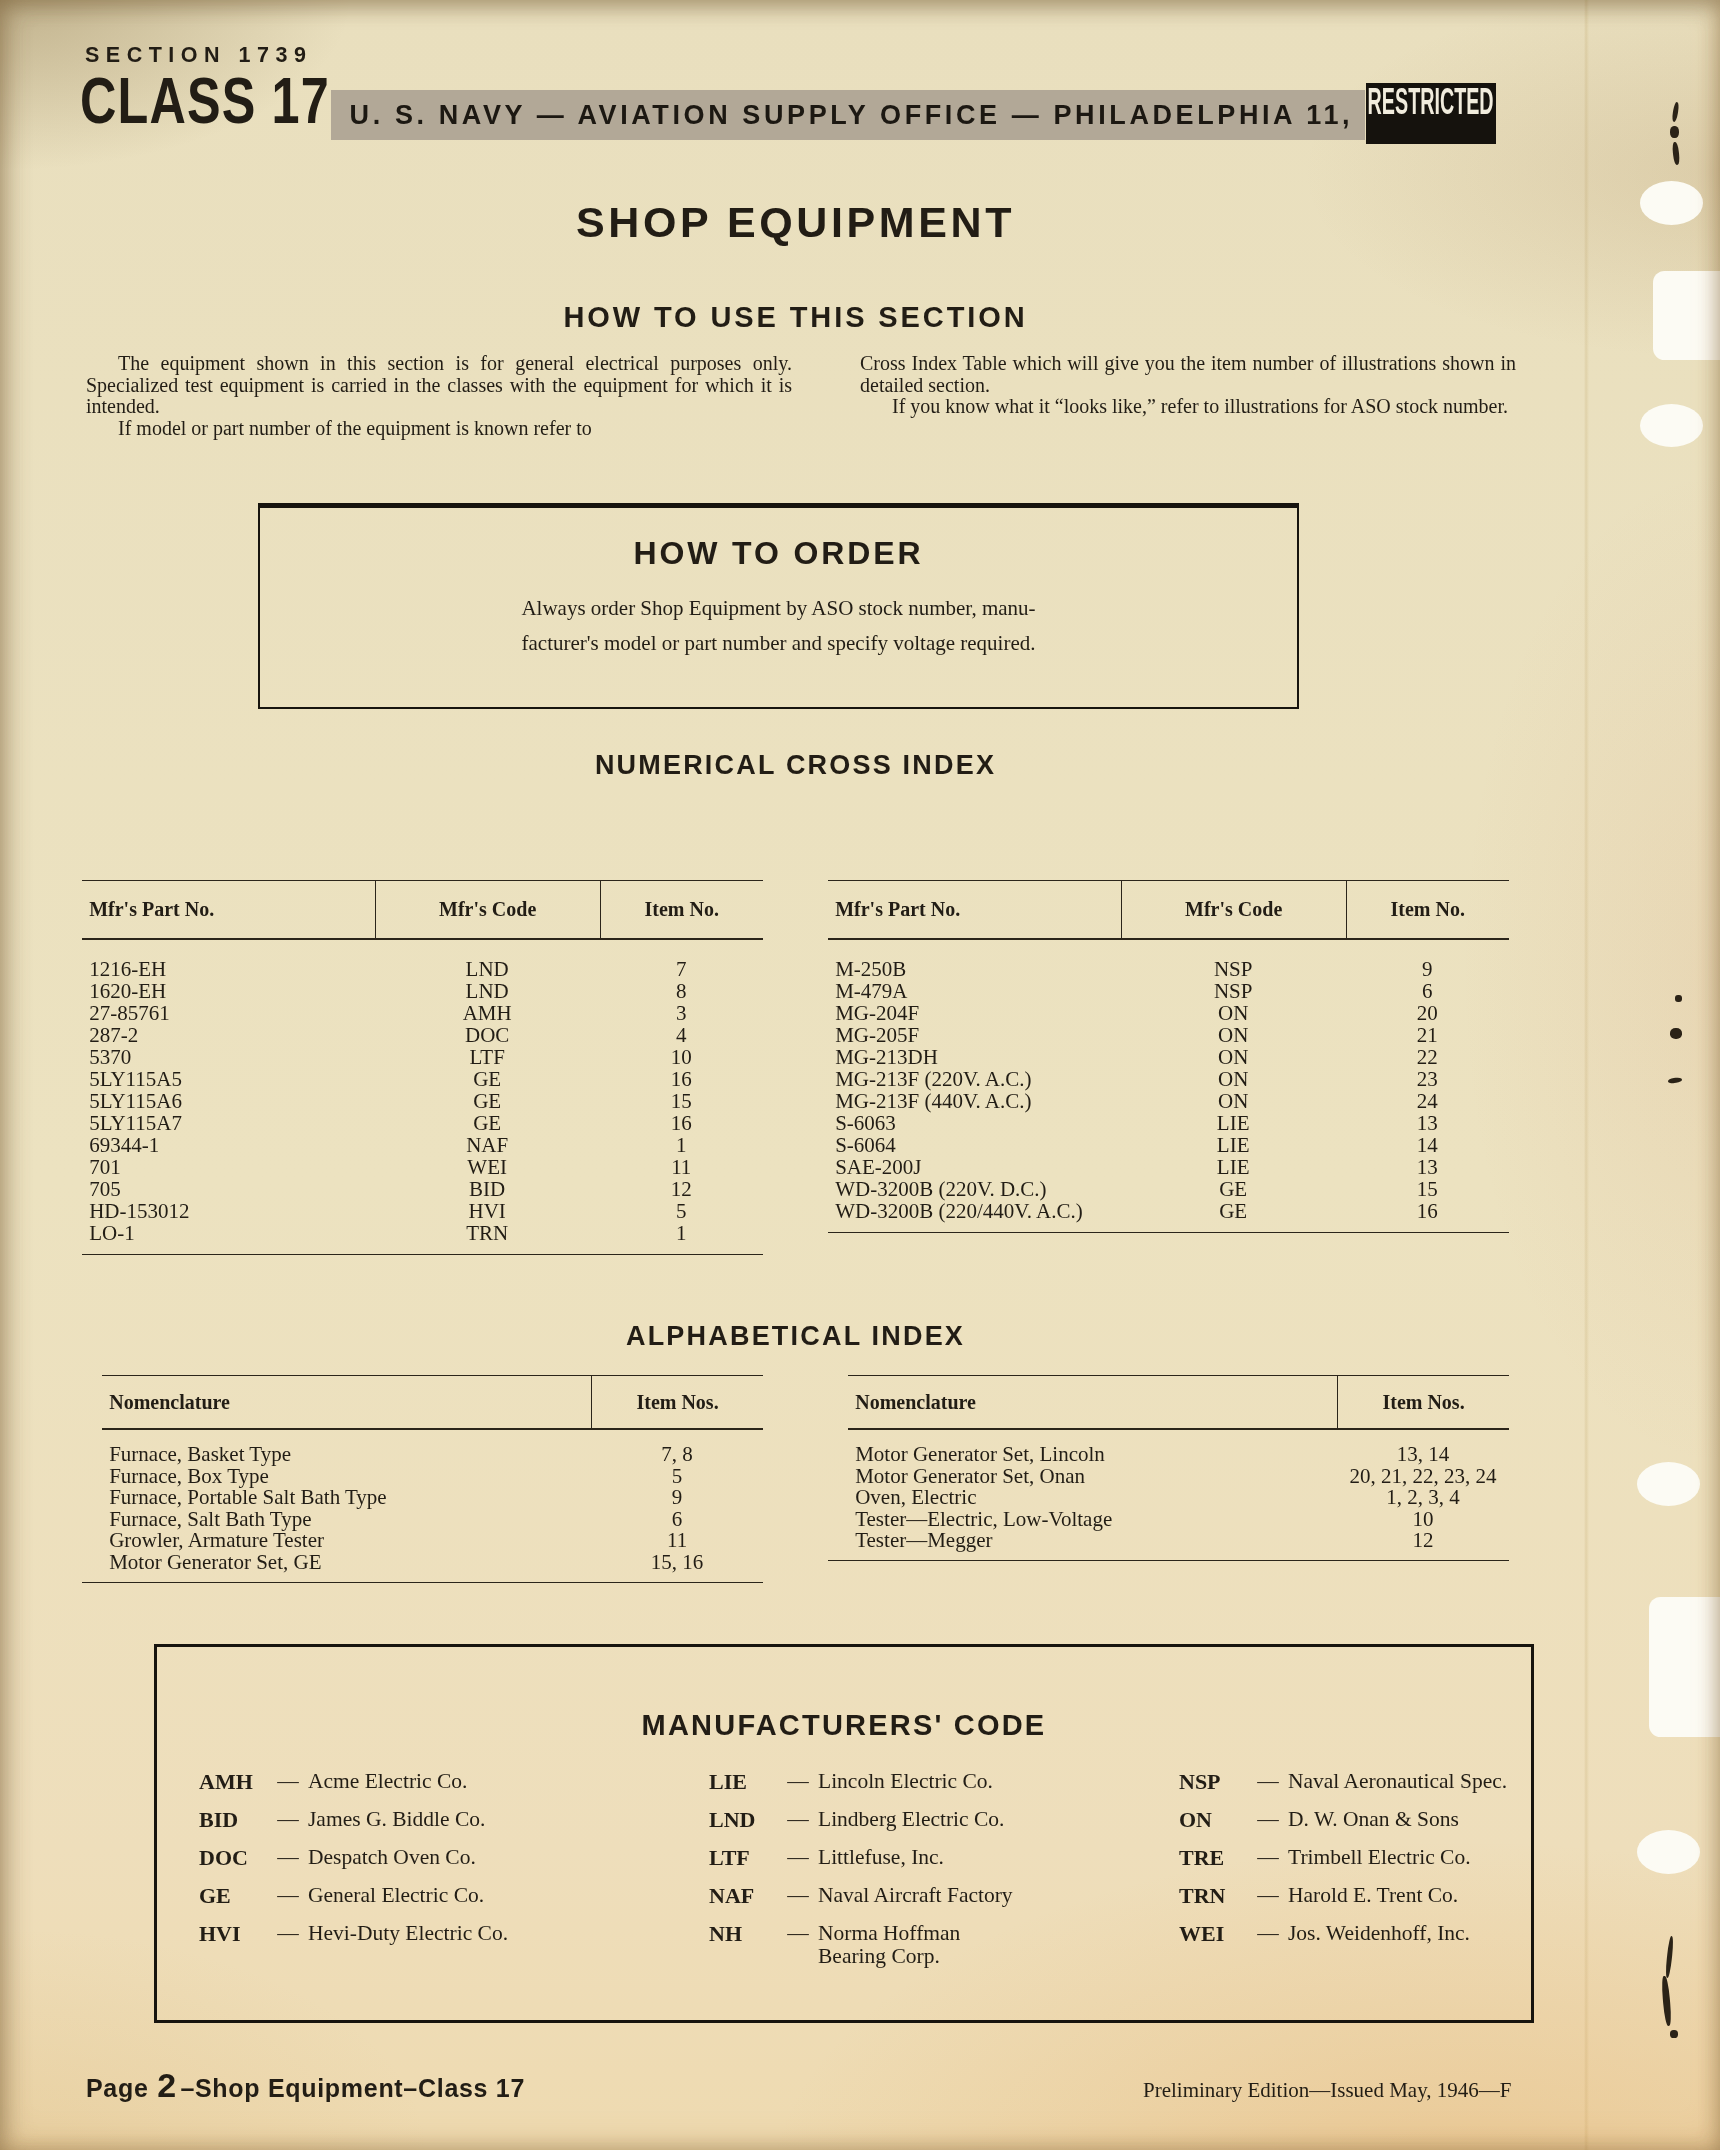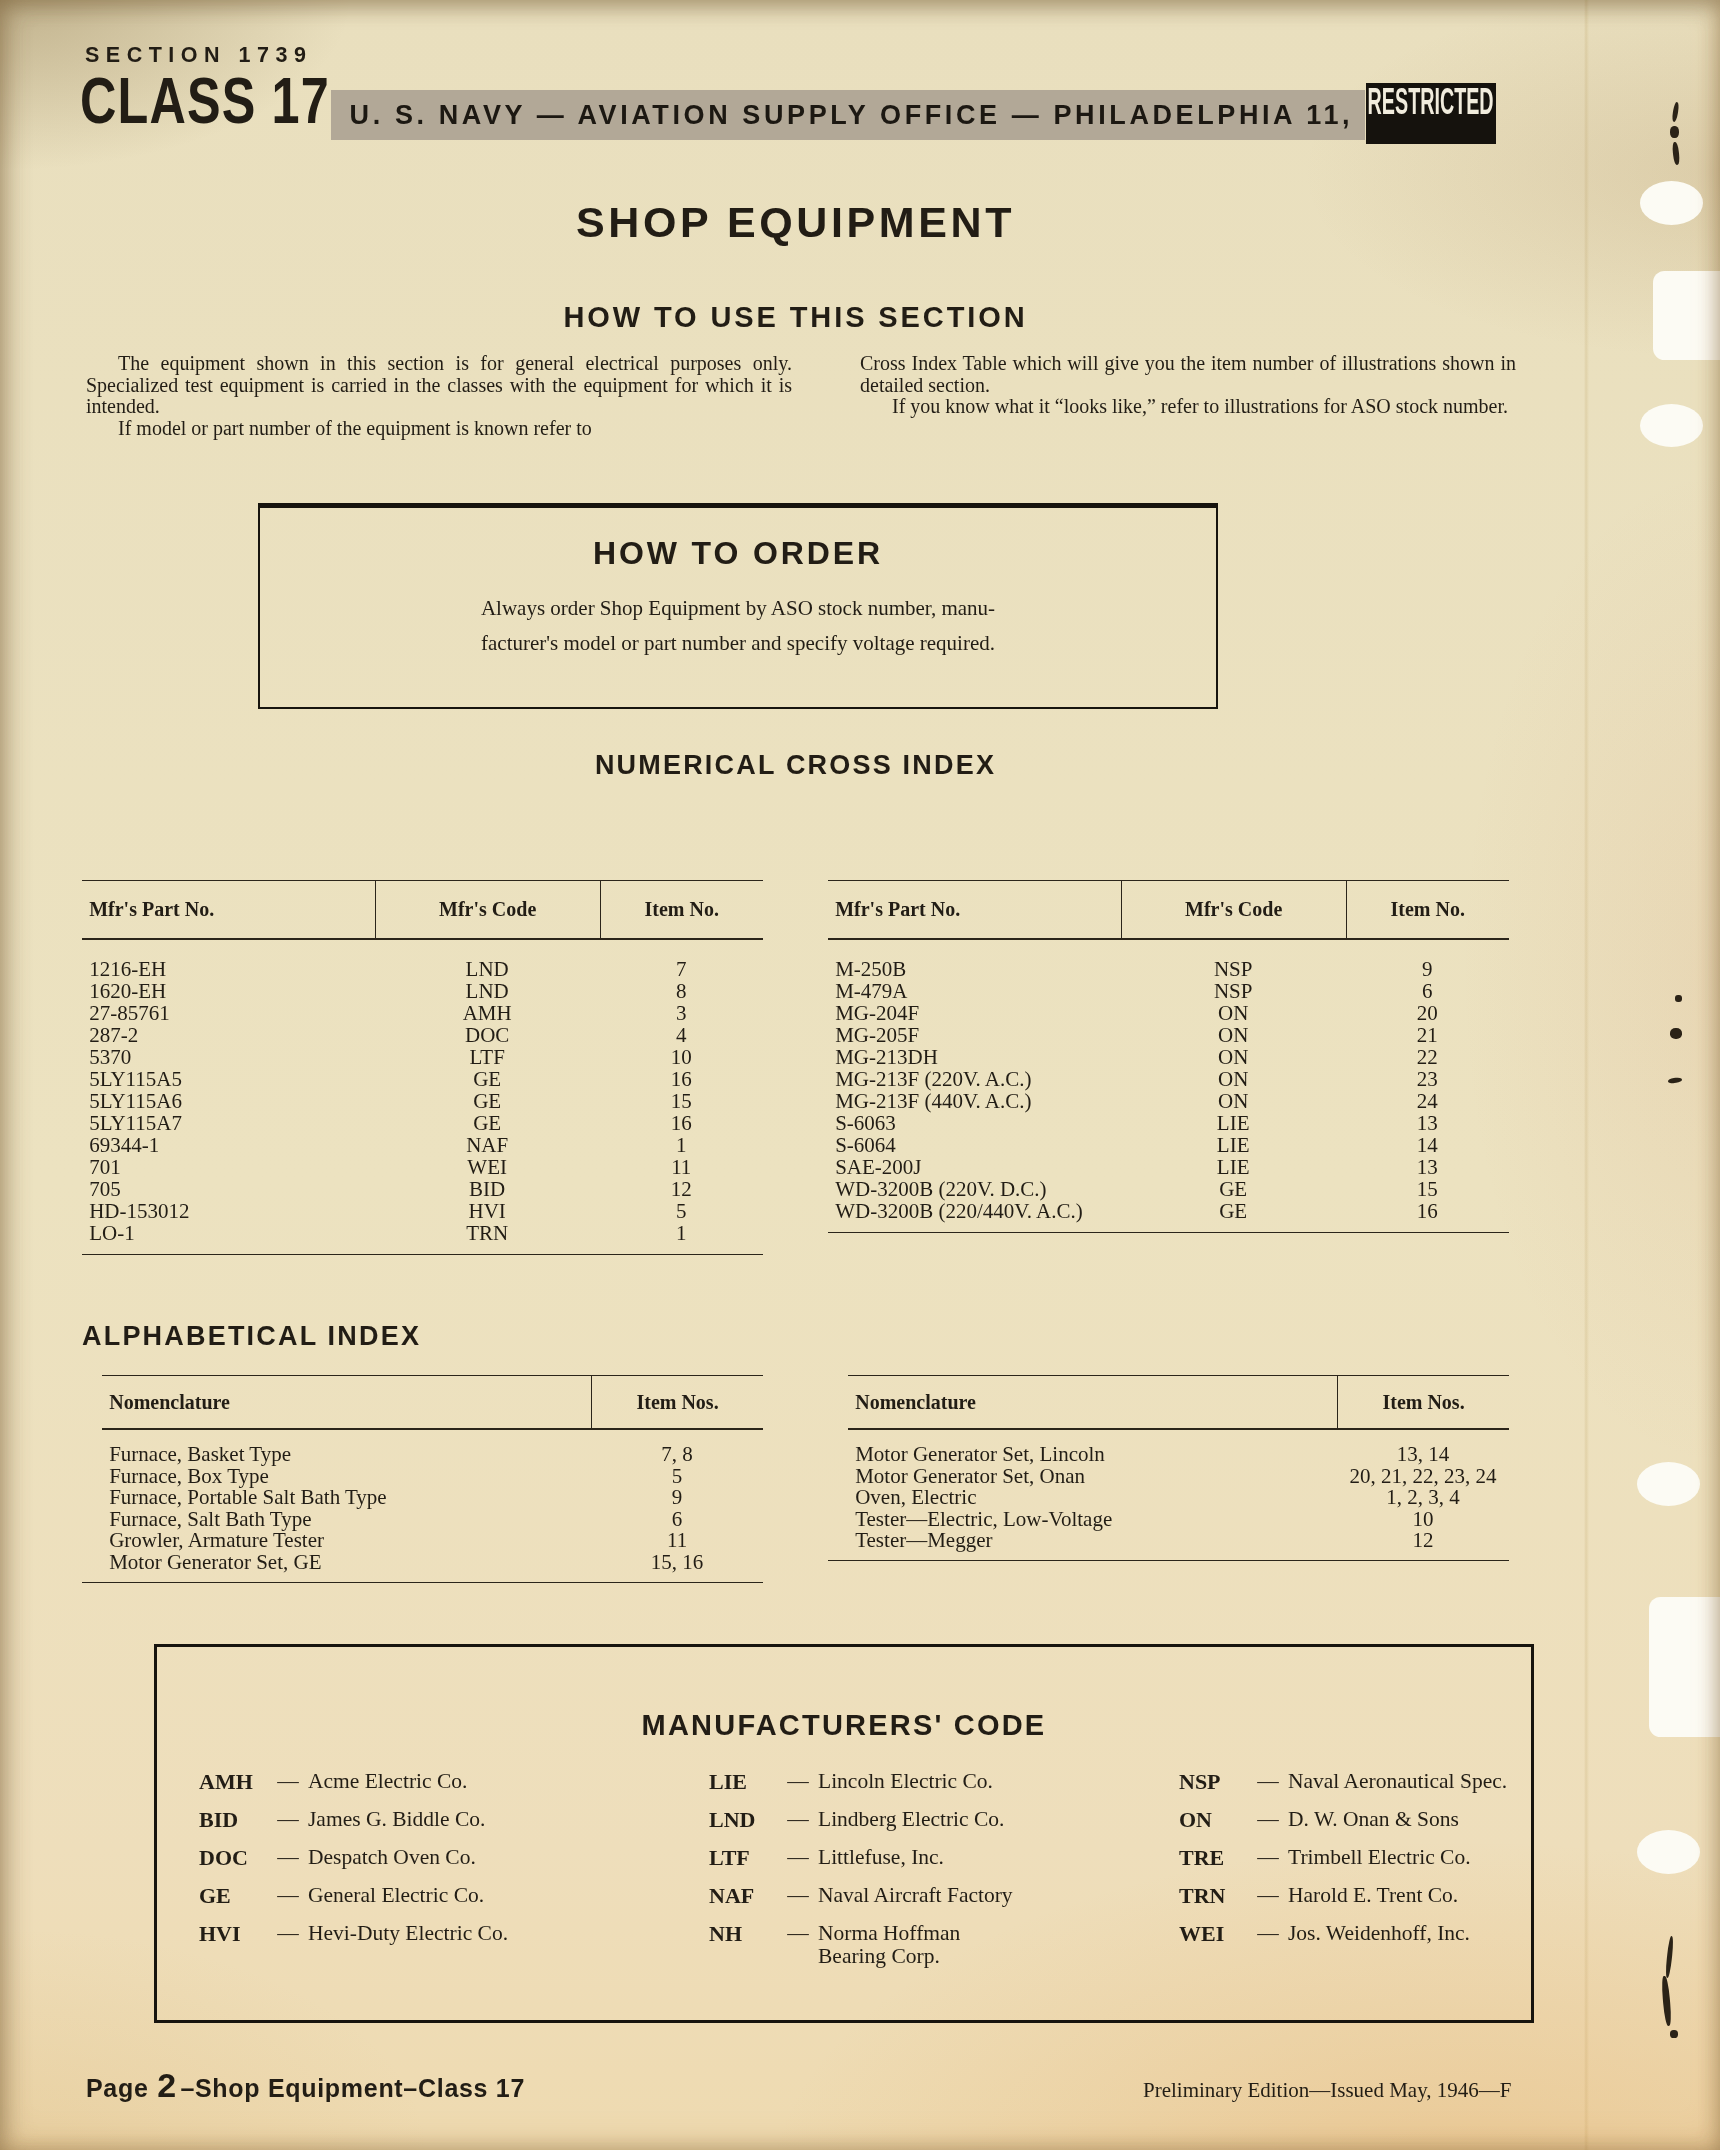--- a/index.html
+++ b/index.html
@@ -37,21 +37,21 @@
   .htu-heading{left:82px;top:301px;width:1427px;text-align:center;
     font-size:29px;font-weight:bold;letter-spacing:2.9px;}
 
   .bodycol{font-size:20px;line-height:21.5px;text-align:justify;}
   .bodycol p{margin:0;}
   .bodycol p.ind{text-indent:32px;}
   .col-left{left:86px;top:353px;width:706px;}
   .col-right{left:860px;top:353px;width:656px;}
 
   
-  .order-box{left:258px;top:503px;width:960px;height:206px;box-sizing:border-box;
+  .order-box{left:258px;top:503px;width:1041px;height:206px;box-sizing:border-box;
     border:2.9px solid #17140e;border-top-width:5px;}
   .order-heading{margin-top:27px;text-align:center;font-size:32px;font-weight:bold;letter-spacing:2.9px;}
   .order-body{margin-top:18.6px;text-align:center;font-size:21px;line-height:35px;}
 
   .num-heading{left:82px;top:750px;width:1427px;text-align:center;font-size:27px;font-weight:bold;letter-spacing:2.2px;}
   .num-sub{left:82px;top:812px;width:1427px;text-align:center;font-size:24.4px;font-weight:bold;letter-spacing:0.7px;}
 
   
   .idx{--rule:#2b251a;}
   .idx .th-row{display:grid;border-top:1.4px solid var(--rule);border-bottom:2.2px solid var(--rule);}
@@ -66,21 +66,21 @@
   .num .tbody{padding:18px 0 10px;}
   .num .tr{line-height:22px;font-size:21px;}
   .num .tr > :nth-child(2),.num .tr > :nth-child(3){text-align:center;}
   .alpha .th-row{height:52px;}
   .alpha .th-row,.alpha .tr{grid-template-columns:74% 26%;margin-left:20px;}
   .alpha .tbody{padding:14.3px 0 8.6px;}
   .alpha .tr{line-height:21.5px;font-size:21px;}
   .alpha .tr > :nth-child(2){text-align:center;}
   .tbl-num-left{left:82px;top:880px;width:681px;}
   .tbl-num-right{left:828px;top:880px;width:681px;}
-  .alpha-heading{left:82px;top:1321px;width:1427px;text-align:left;font-size:27px;font-weight:bold;letter-spacing:2.2px;}
+  .alpha-heading{left:82px;top:1321px;width:1427px;text-align:center;font-size:27px;font-weight:bold;letter-spacing:2.2px;}
   .tbl-alpha-left{left:82px;top:1375px;width:681px;}
   .tbl-alpha-right{left:828px;top:1375px;width:681px;}
 
   
   .mfr-box{left:154px;top:1644px;width:1380px;height:379px;box-sizing:border-box;border:3.6px solid #17140e;}
   .mfr-heading{margin-top:62px;text-align:center;font-size:29px;font-weight:bold;letter-spacing:2.2px;}
   .mfr-col{position:absolute;top:123px;}
   .mfr-col1{left:42px;width:444px;}
   .mfr-col2{left:552px;width:466px;}
   .mfr-col3{left:1022px;width:344px;}

